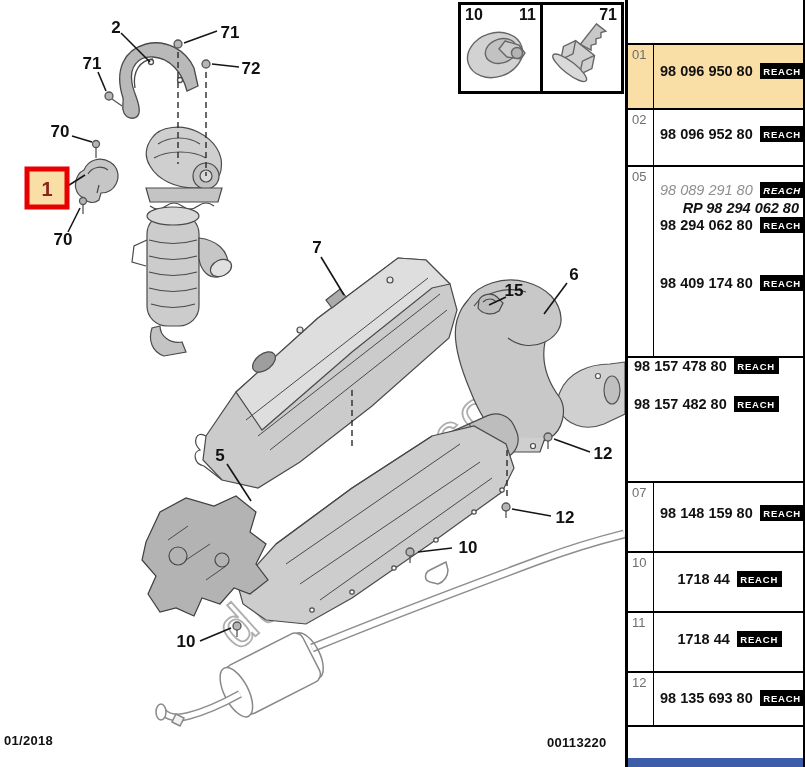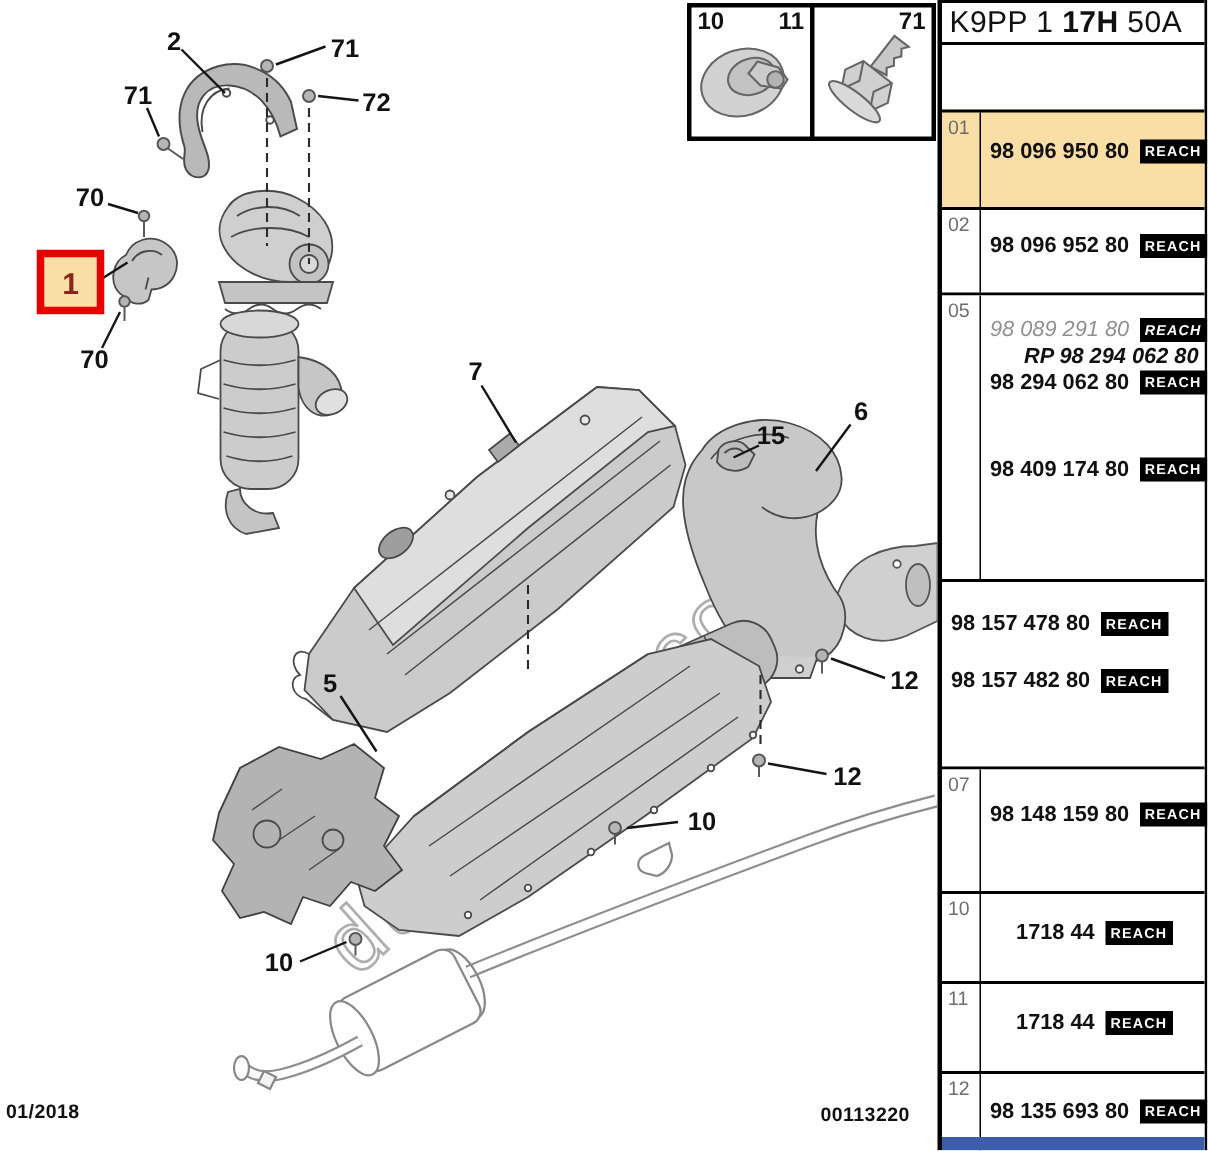--- a/index.html
+++ b/index.html
@@ -20,28 +20,28 @@
   .parts-panel{position:absolute;left:625px;top:0;width:180px;height:767px;box-sizing:border-box;
                border-left:3px solid #000;border-right:2px solid #000;background:#fff;}
   .panel-header{height:30px;box-sizing:border-box;border-top:2px solid #000;border-bottom:2px solid #000;
                 font-size:20px;padding:2px 2px 0 5px;white-space:nowrap;letter-spacing:.3px;}
   .panel-header b{font-weight:bold;}
   .panel-gap{height:43px;}
   .prow{display:flex;box-sizing:border-box;border-bottom:2px solid #000;background:#fff;}
   .prow.first{border-top:2px solid #000;}
   .prow.hl{background:#f9dea6;}
   .r01{height:67px;} .r02{height:57px;} .r05{height:191px;} .r06{height:125px;}
-  .r07{height:83px;} .r10{height:60px;} .r11{height:60px;} .r12{height:54px;}
+  .r07{height:70px;} .r10{height:60px;} .r11{height:60px;} .r12{height:54px;}
   .ref-cell{width:26px;box-sizing:border-box;border-right:1px solid #000;font-size:13px;color:#6e6e6e;
             padding:2px 0 0 4px;flex:none;}
   .num-cell{flex:1;min-width:0;padding:0 2px 0 6px;font-size:14.5px;font-weight:bold;}
   .pline{display:flex;align-items:center;white-space:nowrap;}
   .reach{display:inline-block;background:#000000;color:#fff;font-size:9.5px;font-weight:bold;
          padding:2.5px 3.5px;margin-left:7px;letter-spacing:.8px;flex:none;}
-  .mt18{margin-top:18px;} .mt16{margin-top:16px;} .mt20{margin-top:20px;} .mt22{margin-top:22px;}
+  .mt18{margin-top:18px;} .mt16{margin-top:16px;} .mt20{} .mt22{margin-top:22px;}
   .mt17{margin-top:17px;}
   .l-old{font-style:italic;color:#8f8f8f;font-weight:normal;margin-top:15px;}
   .l-rp{font-style:italic;justify-content:flex-end;padding-right:2px;margin-top:2px;}
   .l-cur{margin-top:1px;}
   .l-gap{margin-top:42px;}
   .spread{justify-content:center;padding-right:2px;}
   .blue-bar{position:absolute;left:0;right:0;bottom:0;height:9px;background:#3c5ea9;}
 </style>
 </head>
 <body>
@@ -237,23 +237,20 @@
           <ellipse cx="39" cy="57" rx="21" ry="6" fill="#dadada"></ellipse>
         </g>
       </svg>
     </div>
 
     <div class="footer-date">01/2018</div>
     <div class="footer-doc">00113220</div>
   </div>
 
   <div class="parts-panel">
-    <div class="panel-header">
-      <span>K9PP 1 </span><b>17H</b><span> 50A</span>
-    </div>
     <div class="panel-gap"></div>
 
     <div class="prow first hl r01">
       <div class="ref-cell">01</div>
       <div class="num-cell">
         <div class="pline mt18">
             <span>98 096 950 80</span>
             <span class="reach">REACH</span>
           </div>
       </div>

